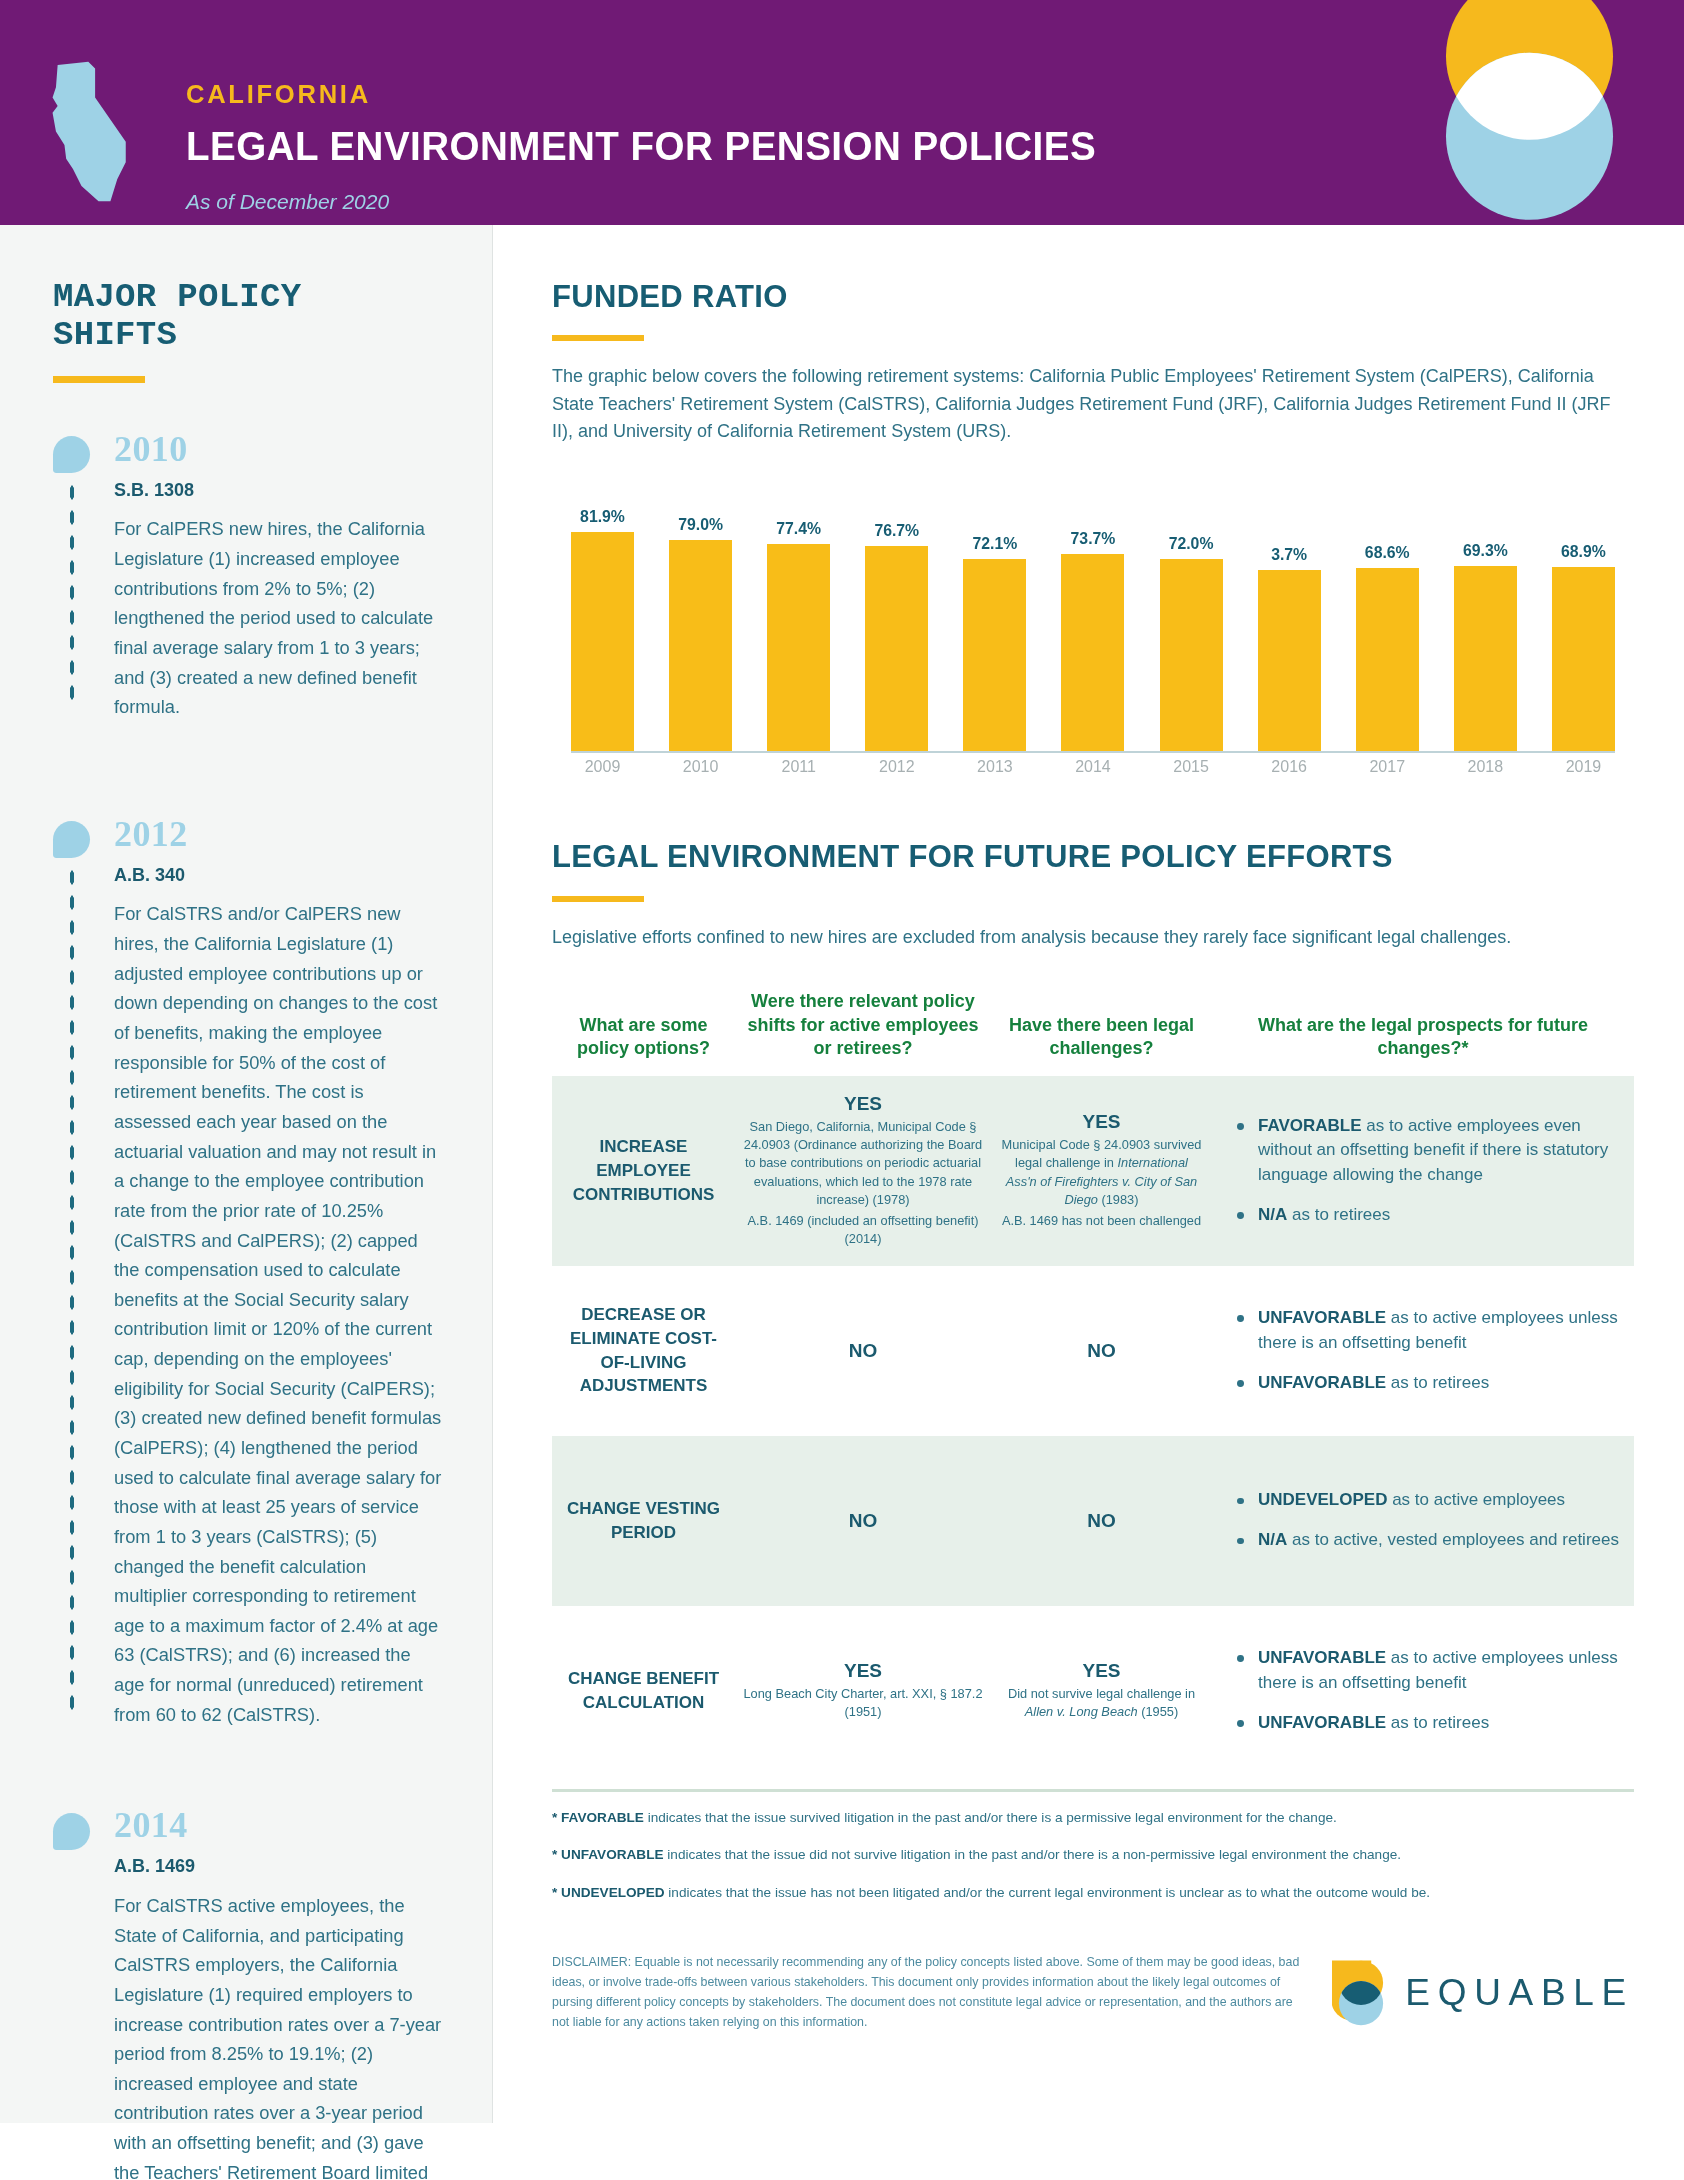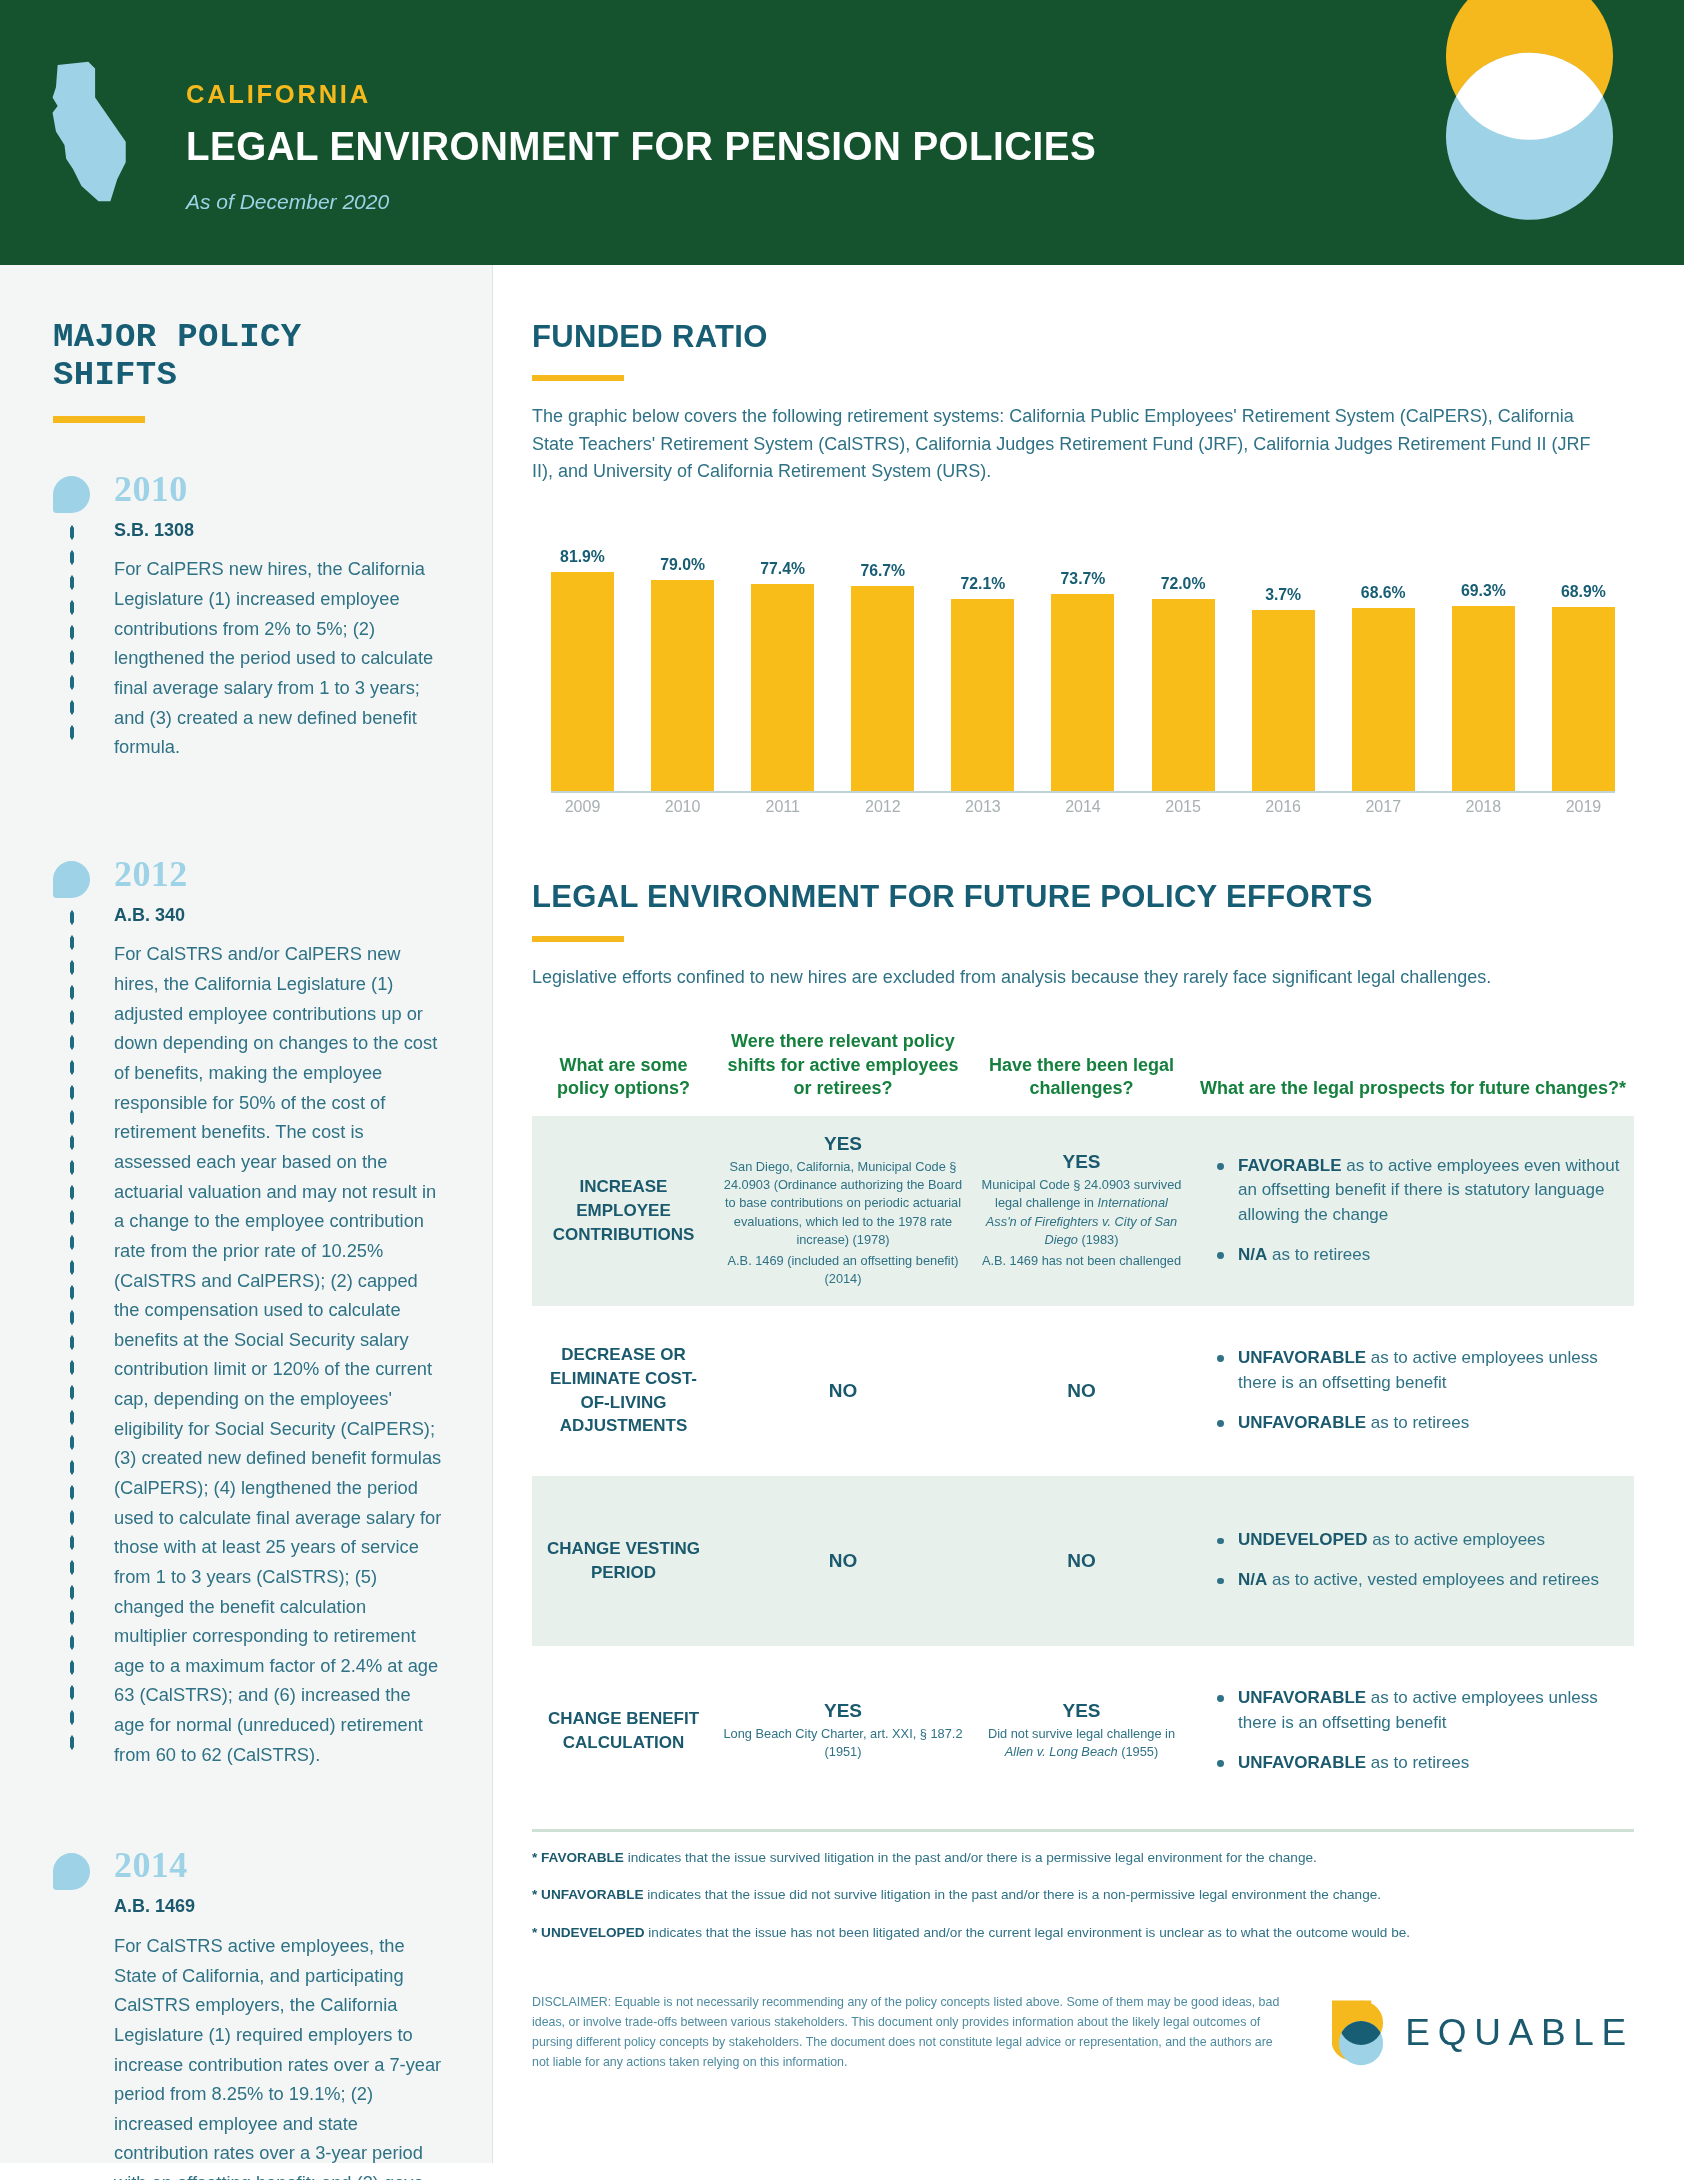--- a/index.html
+++ b/index.html
@@ -13,22 +13,22 @@
     position: relative;
     width: 1685px;
     height: 2181px;
     background: #ffffff;
     overflow: hidden;
   }
 
   
   .header {
     position: relative;
-    height: 265px;
-    background: #14532d;
+    height: 225px;
+    background: #701a75;
     overflow: hidden;
   }
   .ca-map {
     position: absolute;
     left: 44px;
     top: 60px;
     width: 92px;
     height: 143px;
   }
   .header-text { position: absolute; left: 186px; top: 80px; }
@@ -72,21 +72,21 @@
     position: relative;
   }
   .divider-line {
     position: absolute;
     left: 492px; top: 0;
     width: 0.9px; height: 1898px;
     background: #dfe3e2;
   }
   .content {
     flex: 1;
-    padding: 53px 51px 0 40px;
+    padding: 53px 51px 0 60px;
     background: #ffffff;
   }
 
   
   .sec-title {
     color: #175d73;
     font-size: 34px;
     font-weight: 700;
     letter-spacing: 0.3px;
     font-family: Liberation Mono, monospace;

